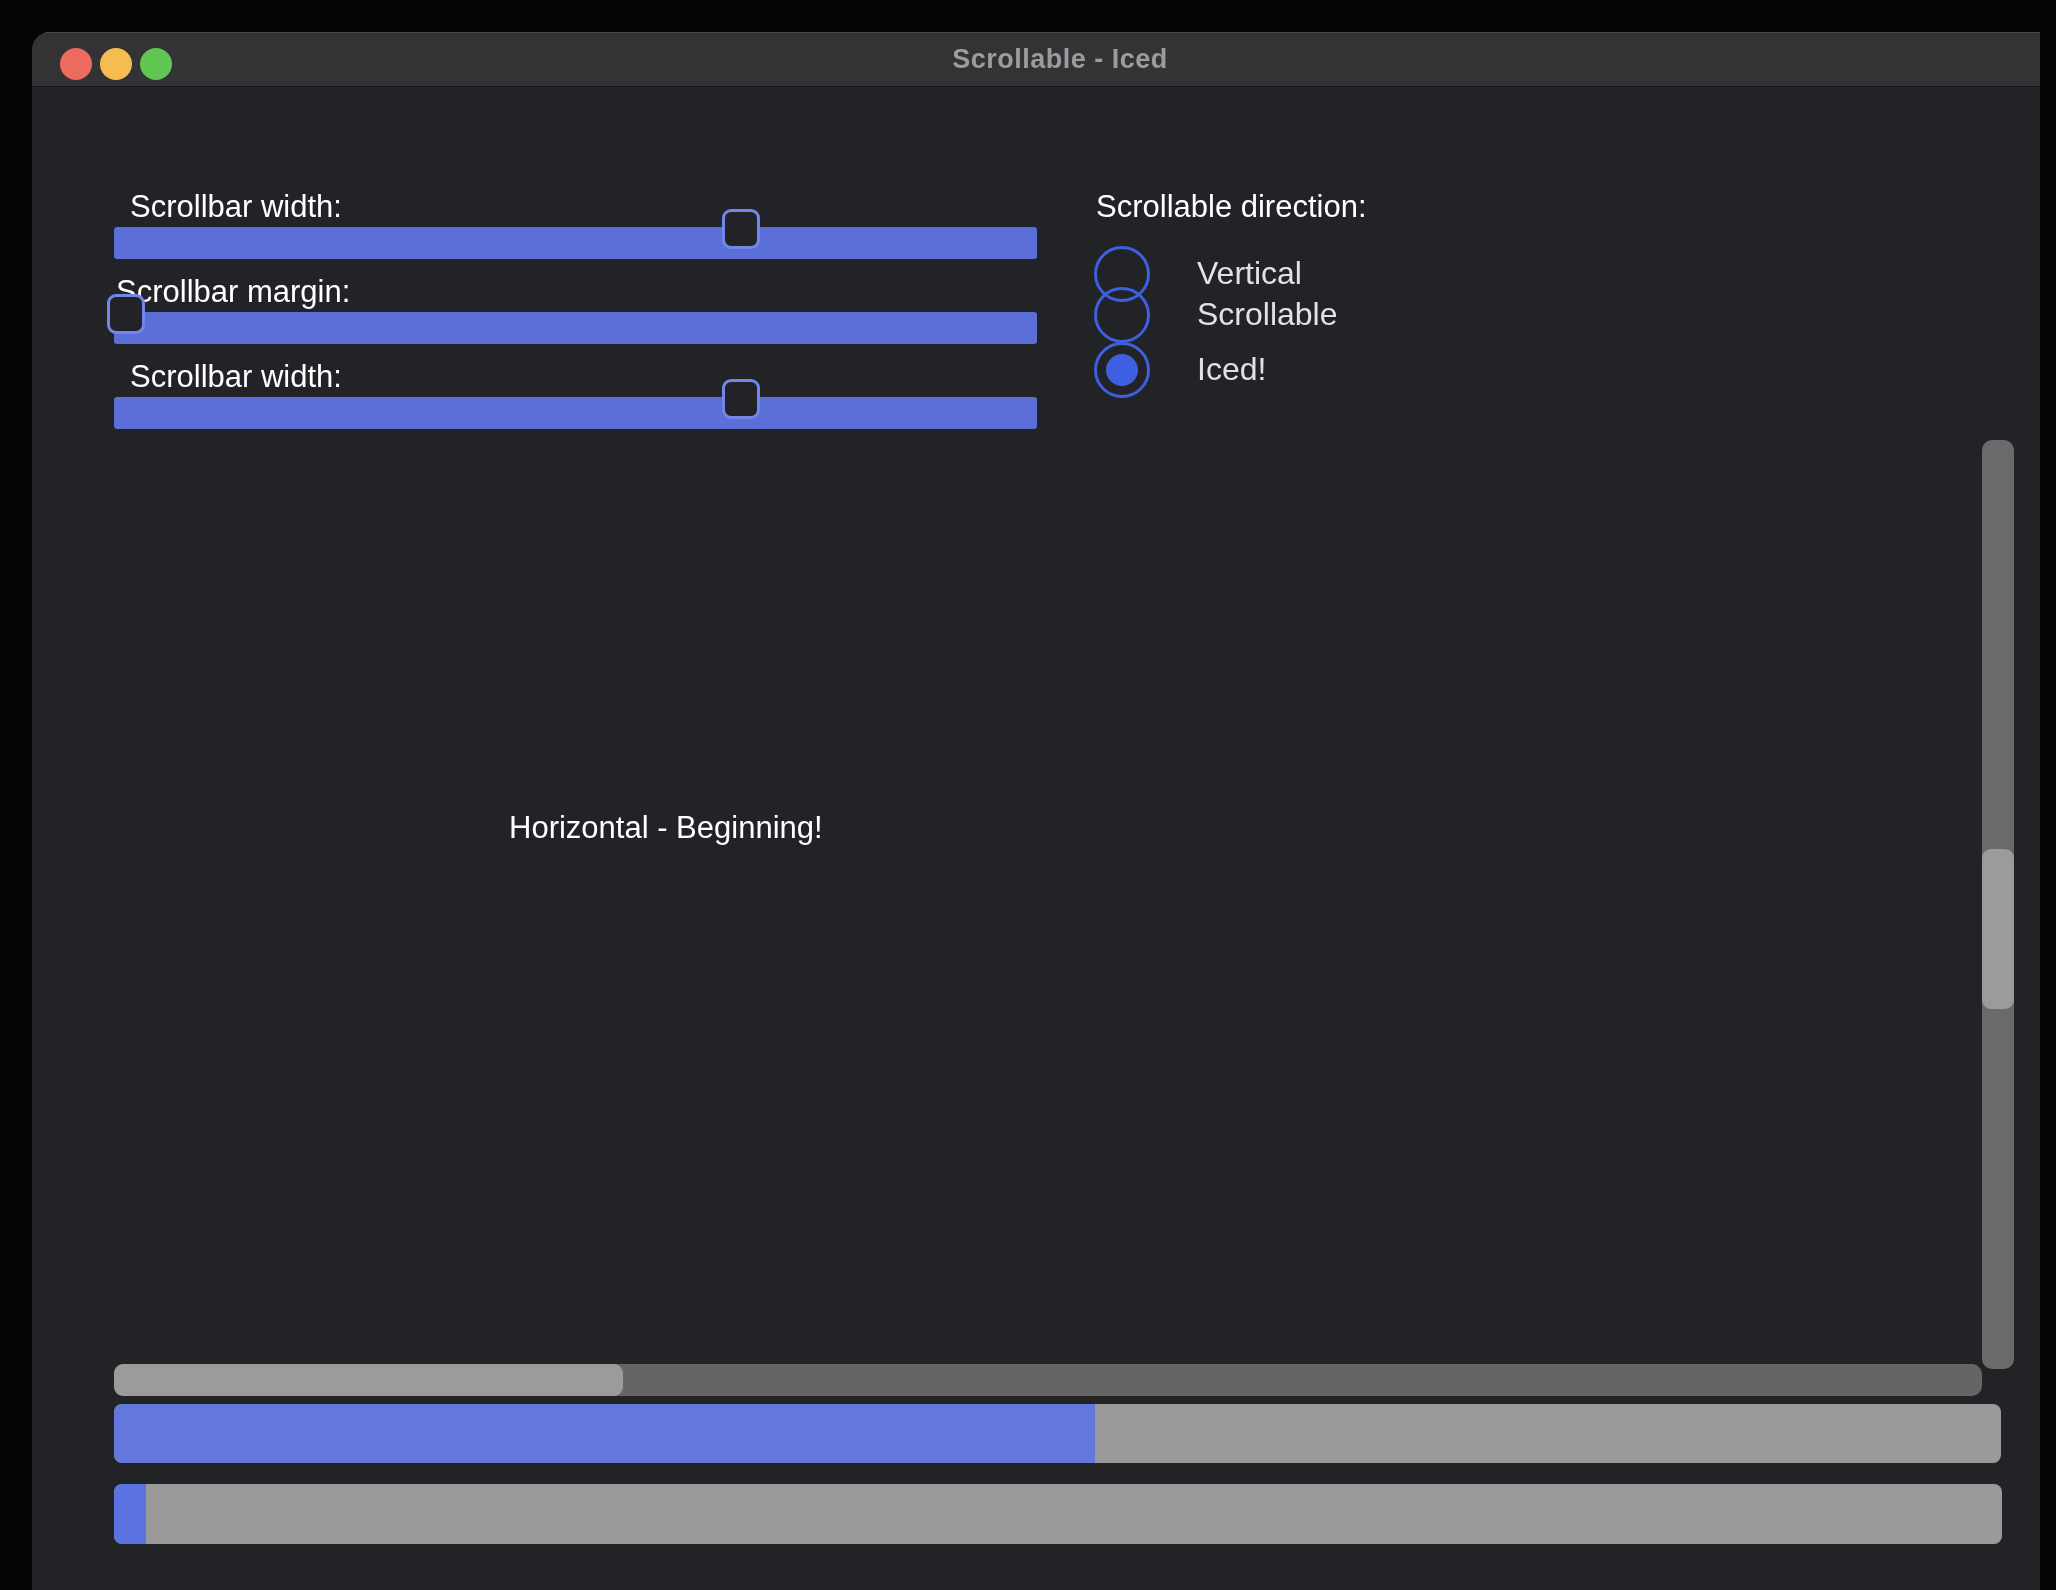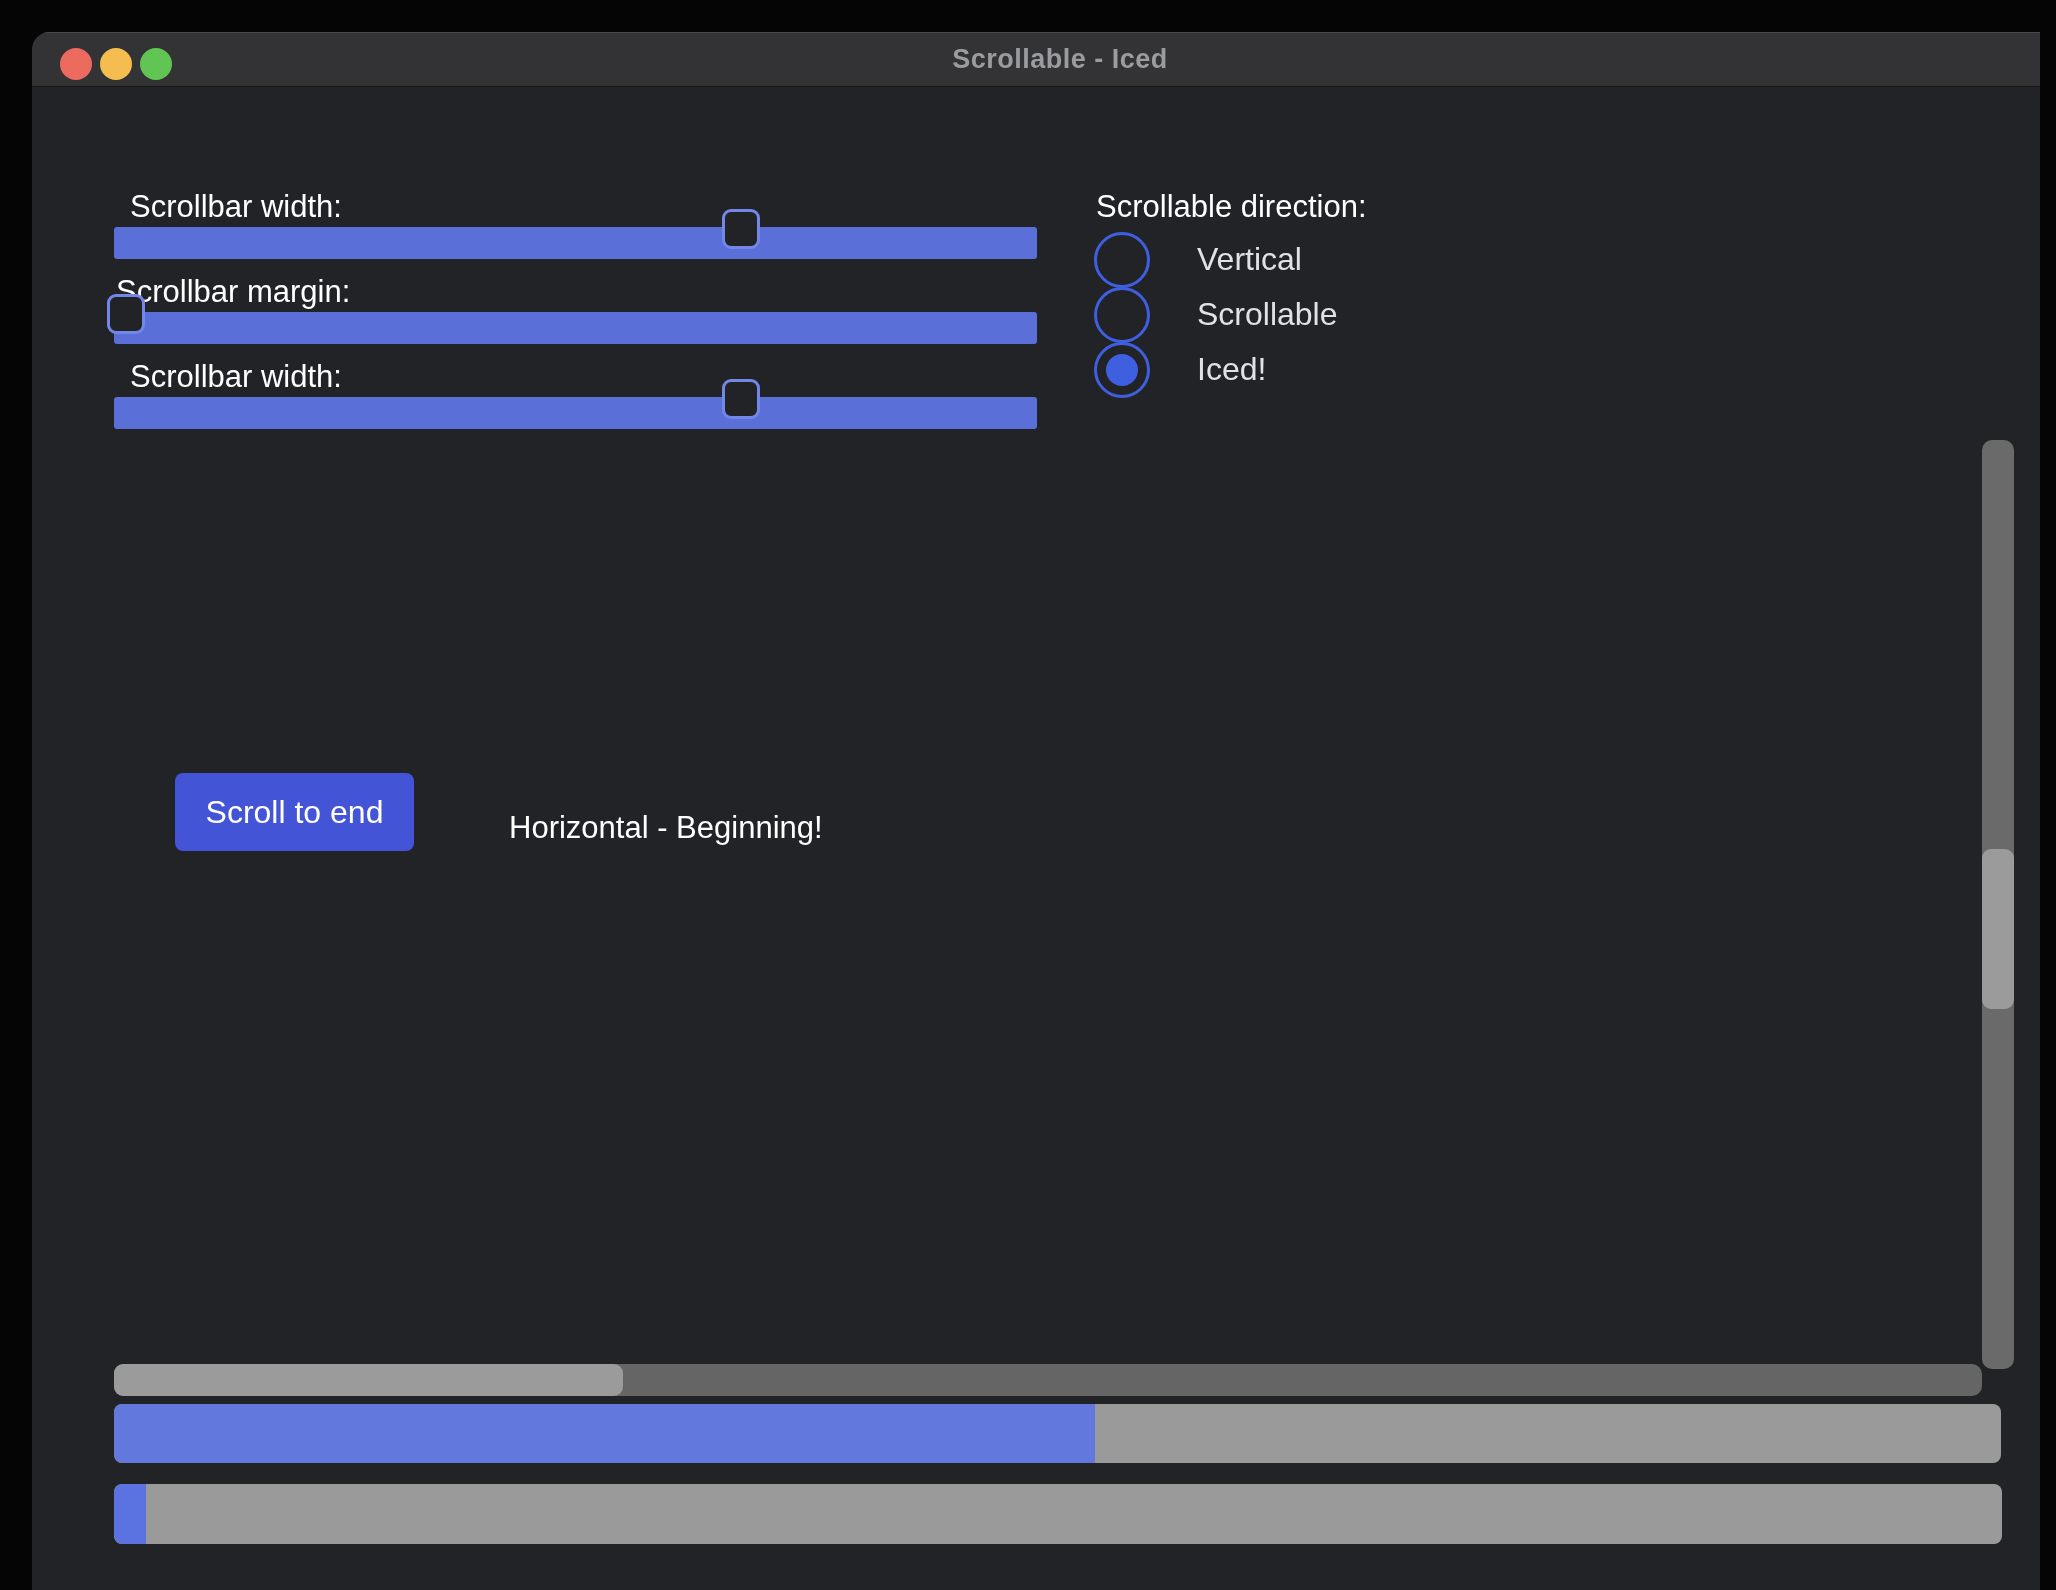--- a/index.html
+++ b/index.html
@@ -114,36 +114,35 @@
     <div class="slider-handle" style="left: -7.5px;"></div>
   </div>
 
   <div class="lbl" style="left:82px; top:309px">Scrollbar width:</div>
   <div class="slider-track" style="top:365px">
     <div class="slider-handle" style="left: 608.141px;"></div>
   </div>
 
   <div class="lbl" style="left:1048px; top:139px">Scrollable direction:</div>
 
-  <div class="radio-row" style="top:177px">
+  <div class="radio-row" style="top:191px">
     <span class="radio-circle"></span>
     <span class="radio-text">Vertical</span>
   </div>
   <div class="radio-row" style="top:232px">
     <span class="radio-circle"></span>
     <span class="radio-text">Scrollable</span>
   </div>
   <div class="radio-row selected" style="top:287px">
     <span class="radio-circle">
         <span class="radio-dot"></span>
       </span>
     <span class="radio-text">Iced!</span>
   </div>
 
-  <button class="btn">Scroll to end</button>
   <div class="lbl status">Horizontal - Beginning!</div>
 
   <div class="v-rail">
     <div class="v-thumb" style="height: 160px; top: 409.108px;"></div>
   </div>
 
   <div class="h-rail">
     <div class="h-thumb" style="width: 509px; left: 0px;"></div>
   </div>
 

